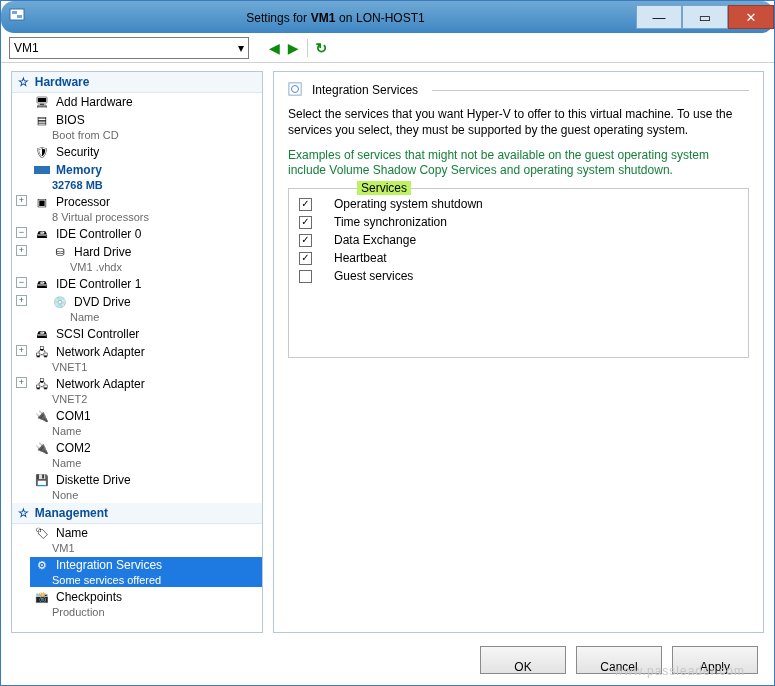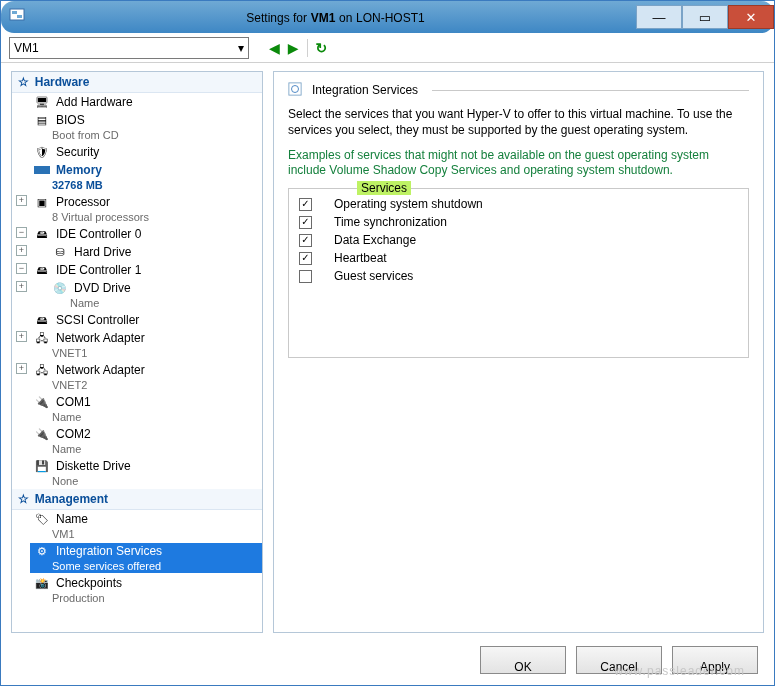--- a/index.html
+++ b/index.html
@@ -152,20 +152,21 @@
               <span class="ico">🖴</span>
               <span class="label">IDE Controller  0</span>
             </div>
         </div>
         <div class="node" style="padding-left:36px">
           <span class="exp">+</span>
           <div class="row">
               <span class="ico">⛁</span>
               <span class="label">Hard Drive</span>
             </div>
+          <div class="sub">VM1 .vhdx</div>
         </div>
 
         <div class="node">
           <span class="exp">−</span>
           <div class="row">
               <span class="ico">🖴</span>
               <span class="label">IDE Controller  1</span>
             </div>
         </div>
         <div class="node" style="padding-left:36px">

